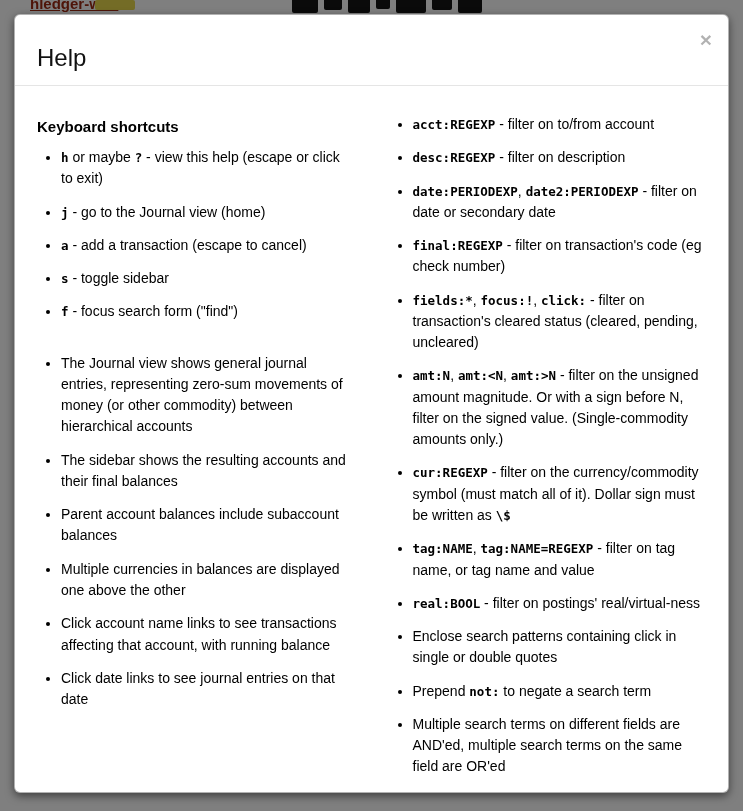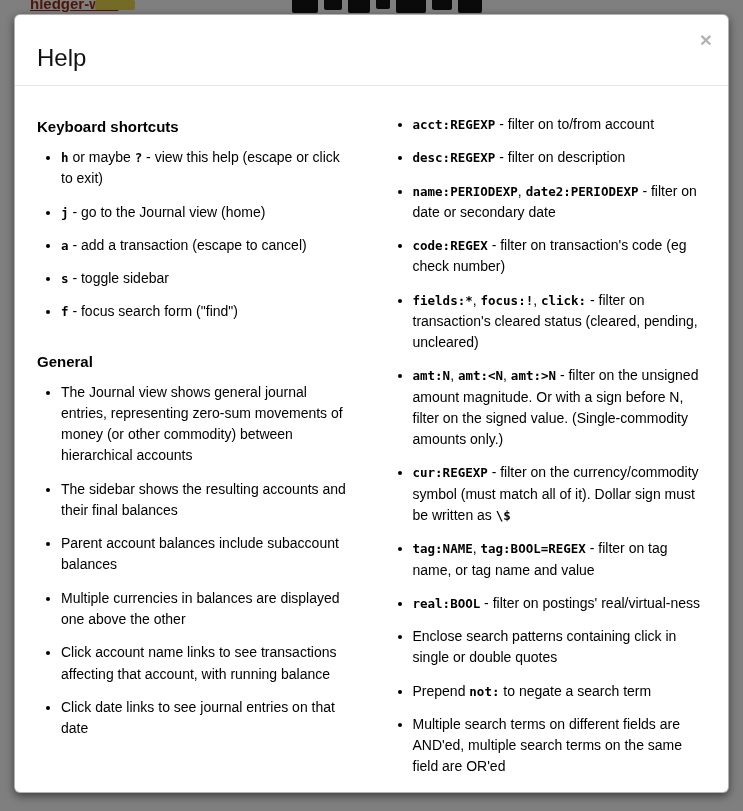--- a/index.html
+++ b/index.html
@@ -123,40 +123,39 @@
   <div class="modal-body">
     <div class="col">
       <h4 class="section-heading">Keyboard shortcuts</h4>
       <ul class="help-list">
           <li><code>h</code> or maybe <code>?</code> - view this help (escape or click to exit)</li>
           <li><code>j</code> - go to the Journal view (home)</li>
           <li><code>a</code> - add a transaction (escape to cancel)</li>
           <li><code>s</code> - toggle sidebar</li>
           <li><code>f</code> - focus search form ("find")</li>
         </ul>
-      <h4 class="section-heading">General</h4>
       <ul class="help-list">
           <li>The Journal view shows general journal entries, representing zero-sum movements of money (or other commodity) between hierarchical accounts</li>
           <li>The sidebar shows the resulting accounts and their final balances</li>
           <li>Parent account balances include subaccount balances</li>
           <li>Multiple currencies in balances are displayed one above the other</li>
           <li>Click account name links to see transactions affecting that account, with running balance</li>
           <li>Click date links to see journal entries on that date</li>
         </ul>
     </div>
     <div class="col">
       <ul class="help-list">
           <li><code>acct:REGEXP</code> - filter on to/from account</li>
           <li><code>desc:REGEXP</code> - filter on description</li>
-          <li><code>name:PERIODEXP</code>, <code>date2:PERIODEXP</code> - filter on date or secondary date</li>
-          <li><code>code:REGEX</code> - filter on transaction's code (eg check number)</li>
+          <li><code>date:PERIODEXP</code>, <code>date2:PERIODEXP</code> - filter on date or secondary date</li>
+          <li><code>final:REGEXP</code> - filter on transaction's code (eg check number)</li>
           <li><code>fields:*</code>, <code>focus:!</code>, <code>click:</code> - filter on transaction's cleared status (cleared, pending, uncleared)</li>
           <li><code>amt:N</code>, <code>amt:&lt;N</code>, <code>amt:&gt;N</code> - filter on the unsigned amount magnitude. Or with a sign before N, filter on the signed value. (Single-commodity amounts only.)</li>
           <li><code>cur:REGEXP</code> - filter on the currency/commodity symbol (must match all of it). Dollar sign must be written as <code>\$</code></li>
-          <li><code>tag:NAME</code>, <code>tag:BOOL=REGEX</code> - filter on tag name, or tag name and value</li>
+          <li><code>tag:NAME</code>, <code>tag:NAME=REGEXP</code> - filter on tag name, or tag name and value</li>
           <li><code>real:BOOL</code> - filter on postings' real/virtual-ness</li>
           <li>Enclose search patterns containing click in single or double quotes</li>
           <li>Prepend <code>not:</code> to negate a search term</li>
           <li>Multiple search terms on different fields are AND'ed, multiple search terms on the same field are OR'ed</li>
           <li>These spaces terms also work with command-line hledger</li>
         </ul>
     </div>
   </div>
 </div>
 

